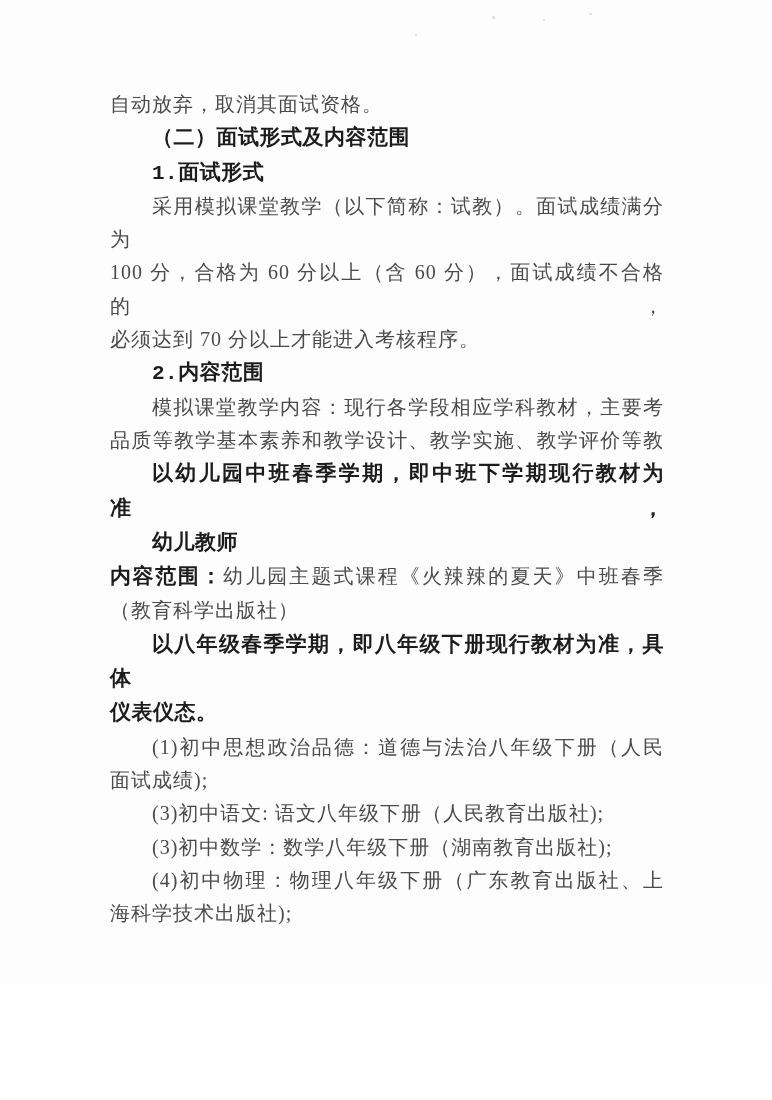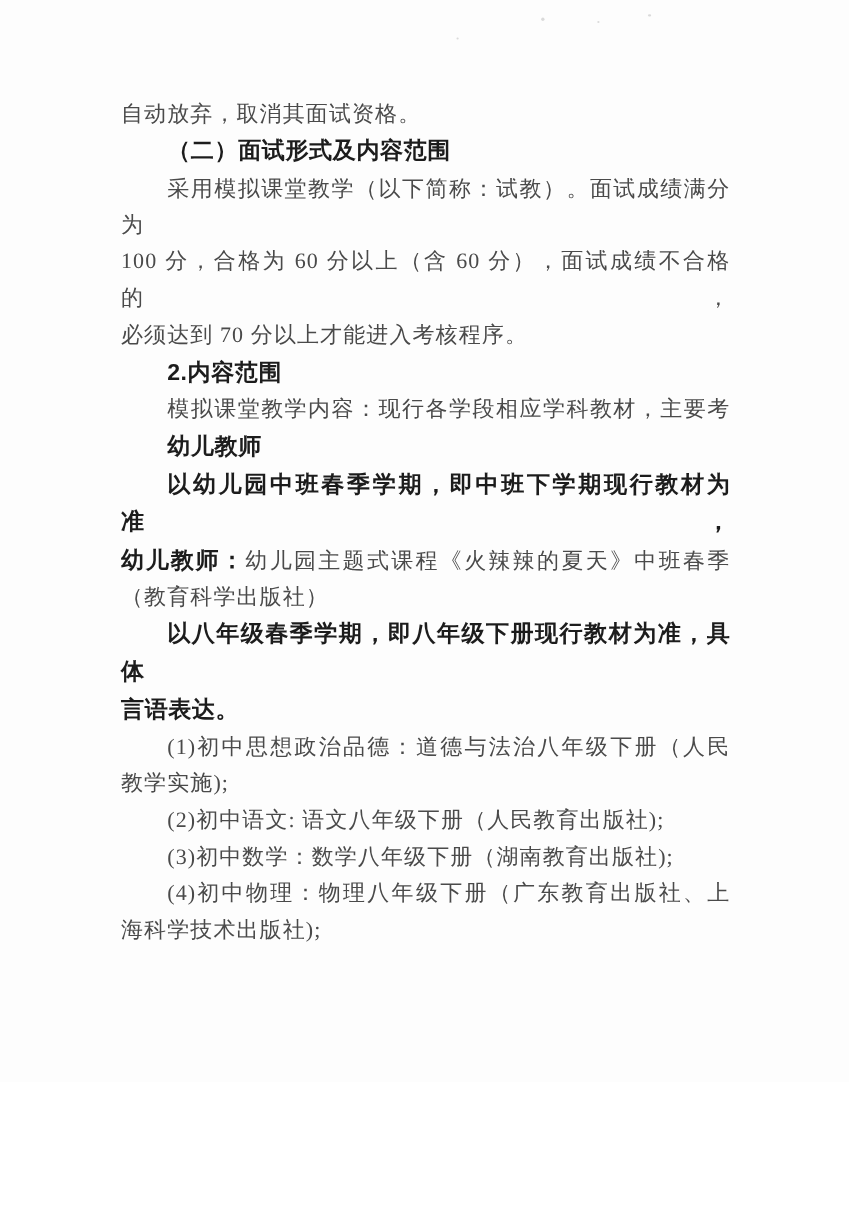--- a/index.html
+++ b/index.html
@@ -23,21 +23,21 @@
   }
   .line {
     line-height: 33.3px;
     font-size: 20px;
     letter-spacing: 1px;
     color: #4a4a4a;
   }
   .line.ind { text-indent: 42px; }
   .line.jst { text-align: justify; text-align-last: justify; }
   .seg-b {
-    font-family: Liberation Sans, sans-serif;
+    font-family: Liberation Mono, monospace;
     font-weight: 700;
     font-size: 21px;
     letter-spacing: 0.5px;
     color: #1c1c1c;
   }
   .seg-r { }
   .pagenum {
     position: absolute;
     left: 650px;
     top: 1012px;
@@ -65,34 +65,36 @@
 <div class="page">
   <div class="speck s1"></div>
   <div class="speck s2"></div>
   <div class="speck s3"></div>
   <div class="speck s4"></div>
   <div class="speck s5"></div>
 
   <div class="content">
       <div class="line"><span class="seg-r">自动放弃，取消其面试资格。</span></div>
       <div class="line ind"><span class="seg-b">（二）面试形式及内容范围</span></div>
+      <div class="line ind"><span class="seg-b">1.面试形式</span></div>
       <div class="line ind jst"><span class="seg-r">采用模拟课堂教学（以下简称：试教）。面试成绩满分为</span></div>
       <div class="line jst"><span class="seg-r">100 分，合格为 60 分以上（含 60 分），面试成绩不合格的，</span></div>
       <div class="line"><span class="seg-r">必须达到 70 分以上才能进入考核程序。</span></div>
       <div class="line ind"><span class="seg-b">2.内容范围</span></div>
       <div class="line ind jst"><span class="seg-r">模拟课堂教学内容：现行各学段相应学科教材，主要考</span></div>
+      <div class="line jst"><span class="seg-r">品质等教学基本素养和教学设计、教学实施、教学评价等教</span></div>
+      <div class="line ind jst"><span class="seg-b">以幼儿园中班春季学期，即中班下学期现行教材为准，</span></div>
       <div class="line ind"><span class="seg-b">幼儿教师</span></div>
-      <div class="line ind jst"><span class="seg-b">以幼儿园中班春季学期，即中班下学期现行教材为准，</span></div>
-      <div class="line jst"><span class="seg-b">幼儿教师：</span><span class="seg-r">幼儿园主题式课程《火辣辣的夏天》中班春季</span></div>
+      <div class="line jst"><span class="seg-b">内容范围：</span><span class="seg-r">幼儿园主题式课程《火辣辣的夏天》中班春季</span></div>
       <div class="line"><span class="seg-r">（教育科学出版社）</span></div>
       <div class="line ind jst"><span class="seg-b">以八年级春季学期，即八年级下册现行教材为准，具体</span></div>
-      <div class="line"><span class="seg-b">言语表达。</span></div>
+      <div class="line"><span class="seg-b">仪表仪态。</span></div>
       <div class="line ind jst"><span class="seg-r">(1)初中思想政治品德：道德与法治八年级下册（人民</span></div>
-      <div class="line"><span class="seg-r">教学实施);</span></div>
-      <div class="line ind"><span class="seg-r">(2)初中语文: 语文八年级下册（人民教育出版社);</span></div>
+      <div class="line"><span class="seg-r">面试成绩);</span></div>
+      <div class="line ind"><span class="seg-r">(3)初中语文: 语文八年级下册（人民教育出版社);</span></div>
       <div class="line ind"><span class="seg-r">(3)初中数学：数学八年级下册（湖南教育出版社);</span></div>
       <div class="line ind jst"><span class="seg-r">(4)初中物理：物理八年级下册（广东教育出版社、上</span></div>
       <div class="line"><span class="seg-r">海科学技术出版社);</span></div>
       <div class="line ind"></div>
     </div>
 
   <div class="pagenum">2</div>
 </div>
 
 </body></html>

